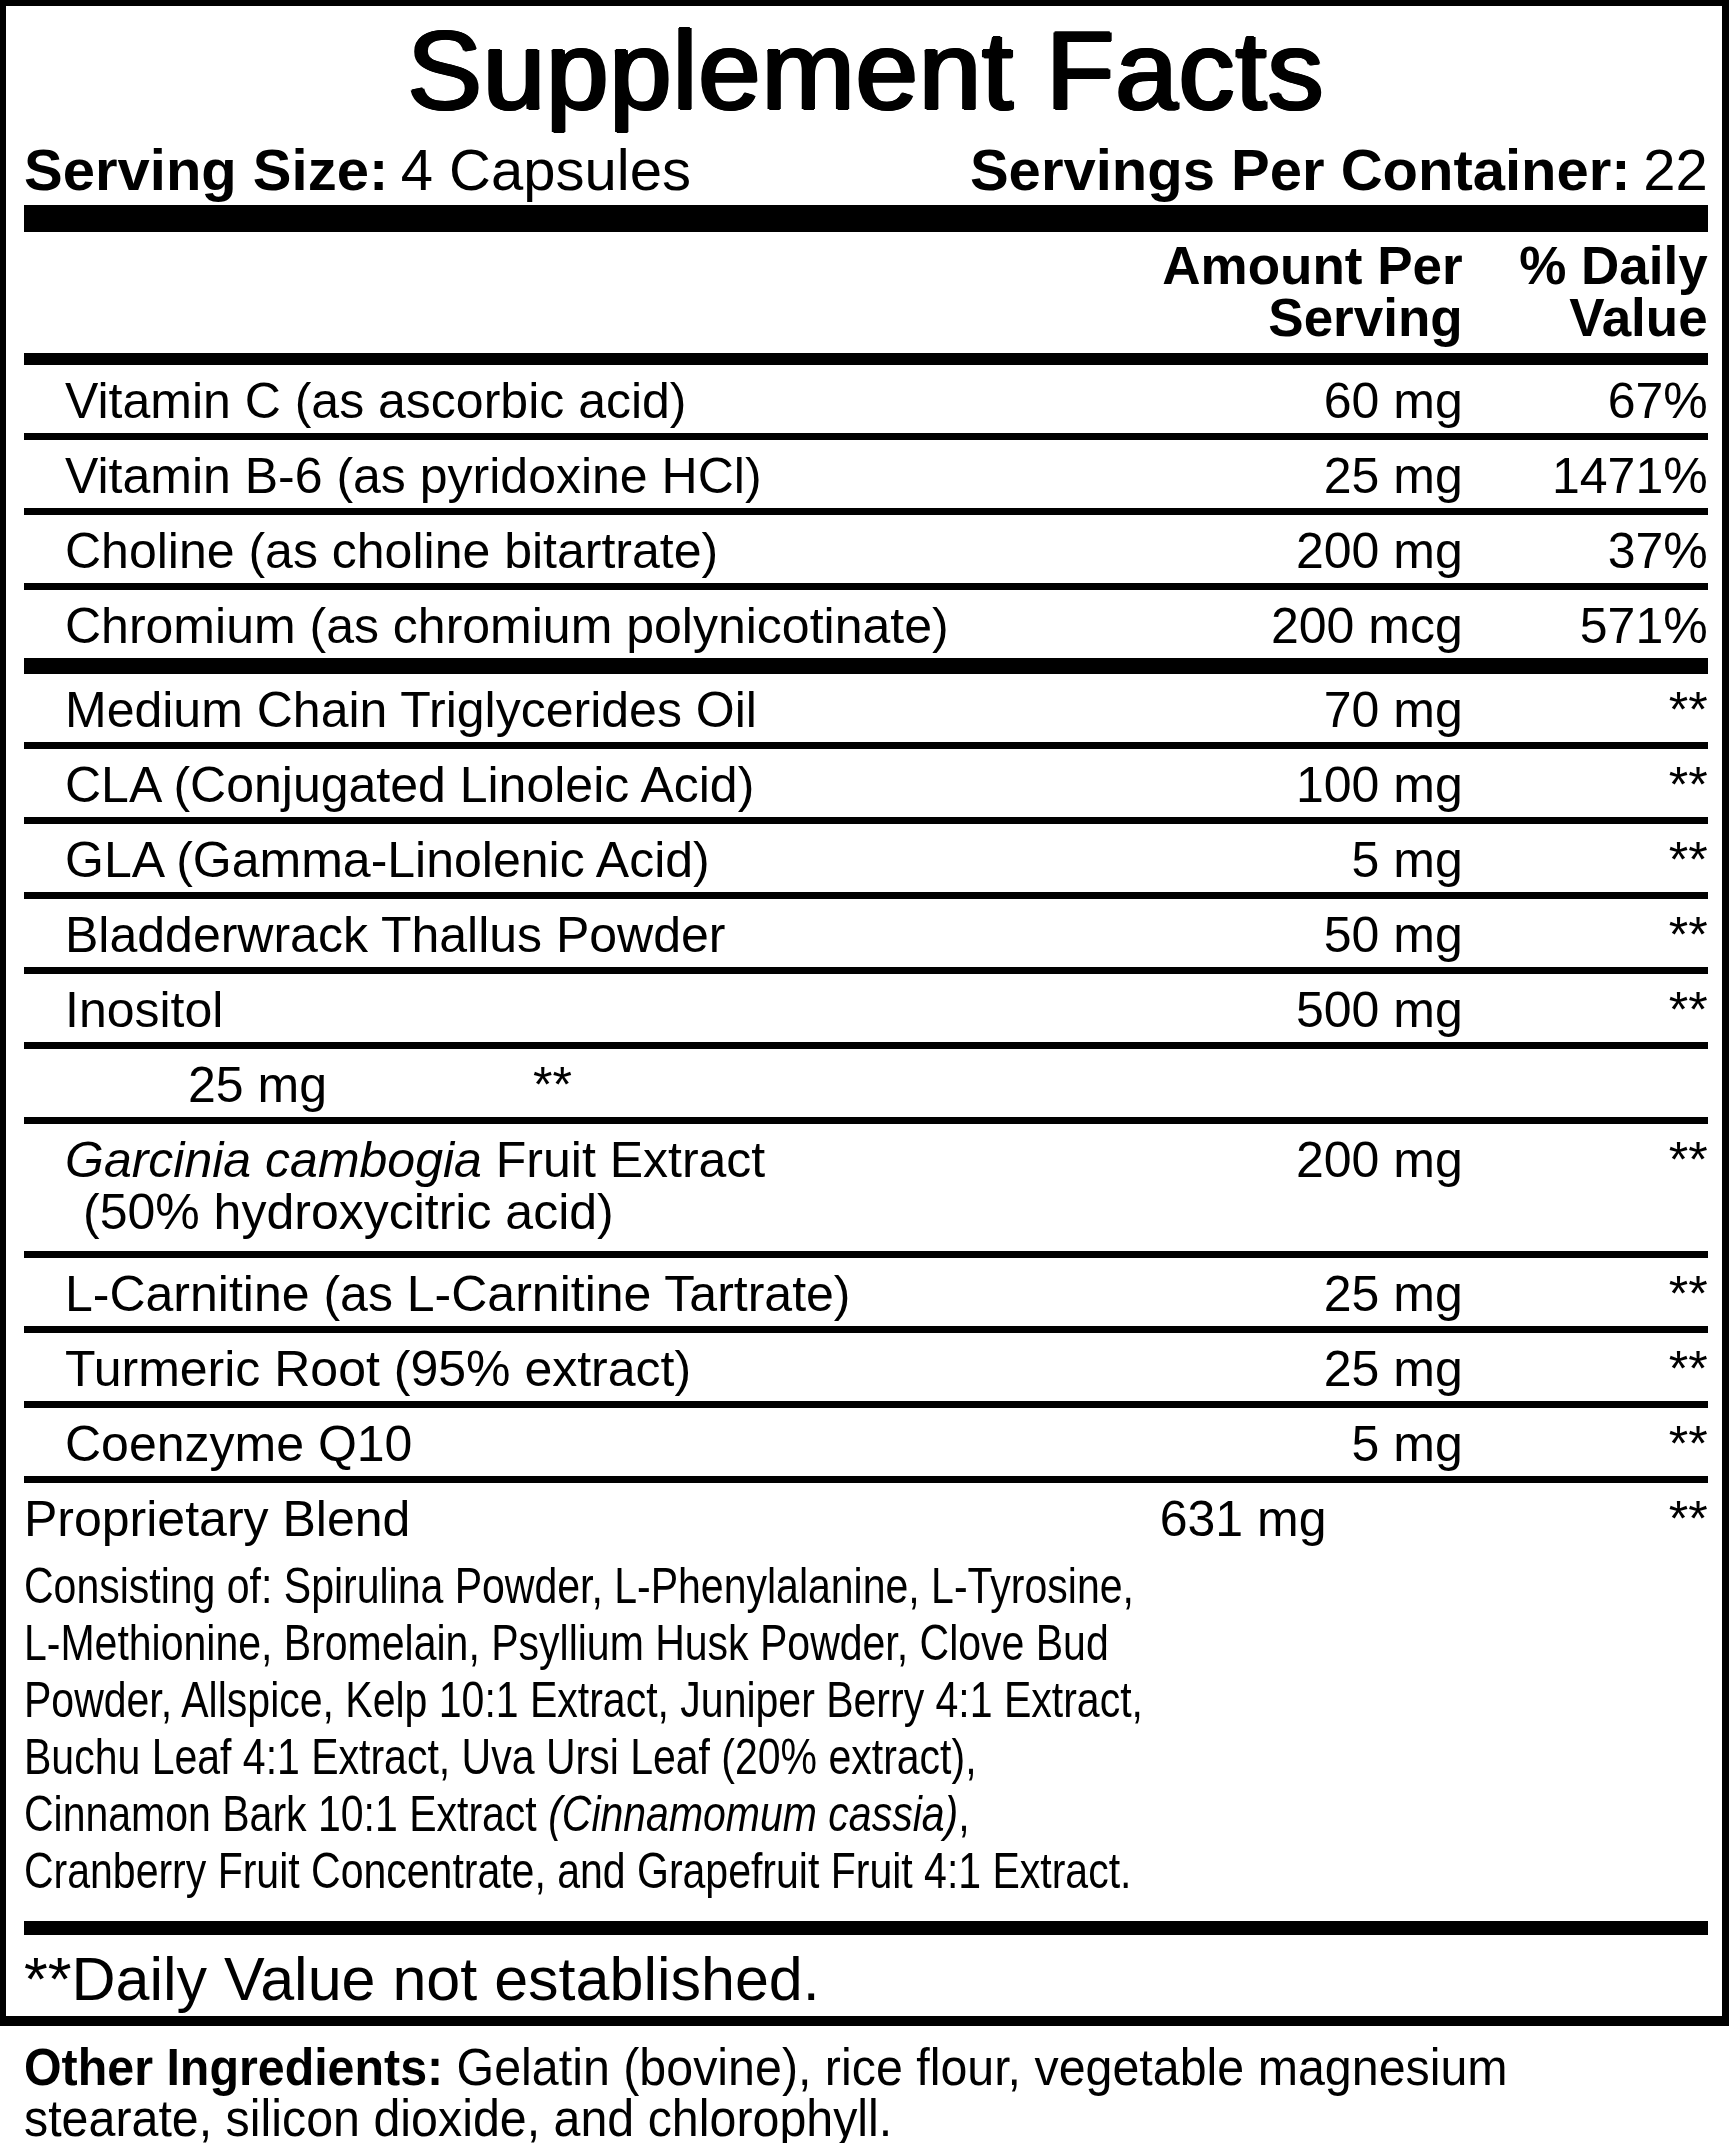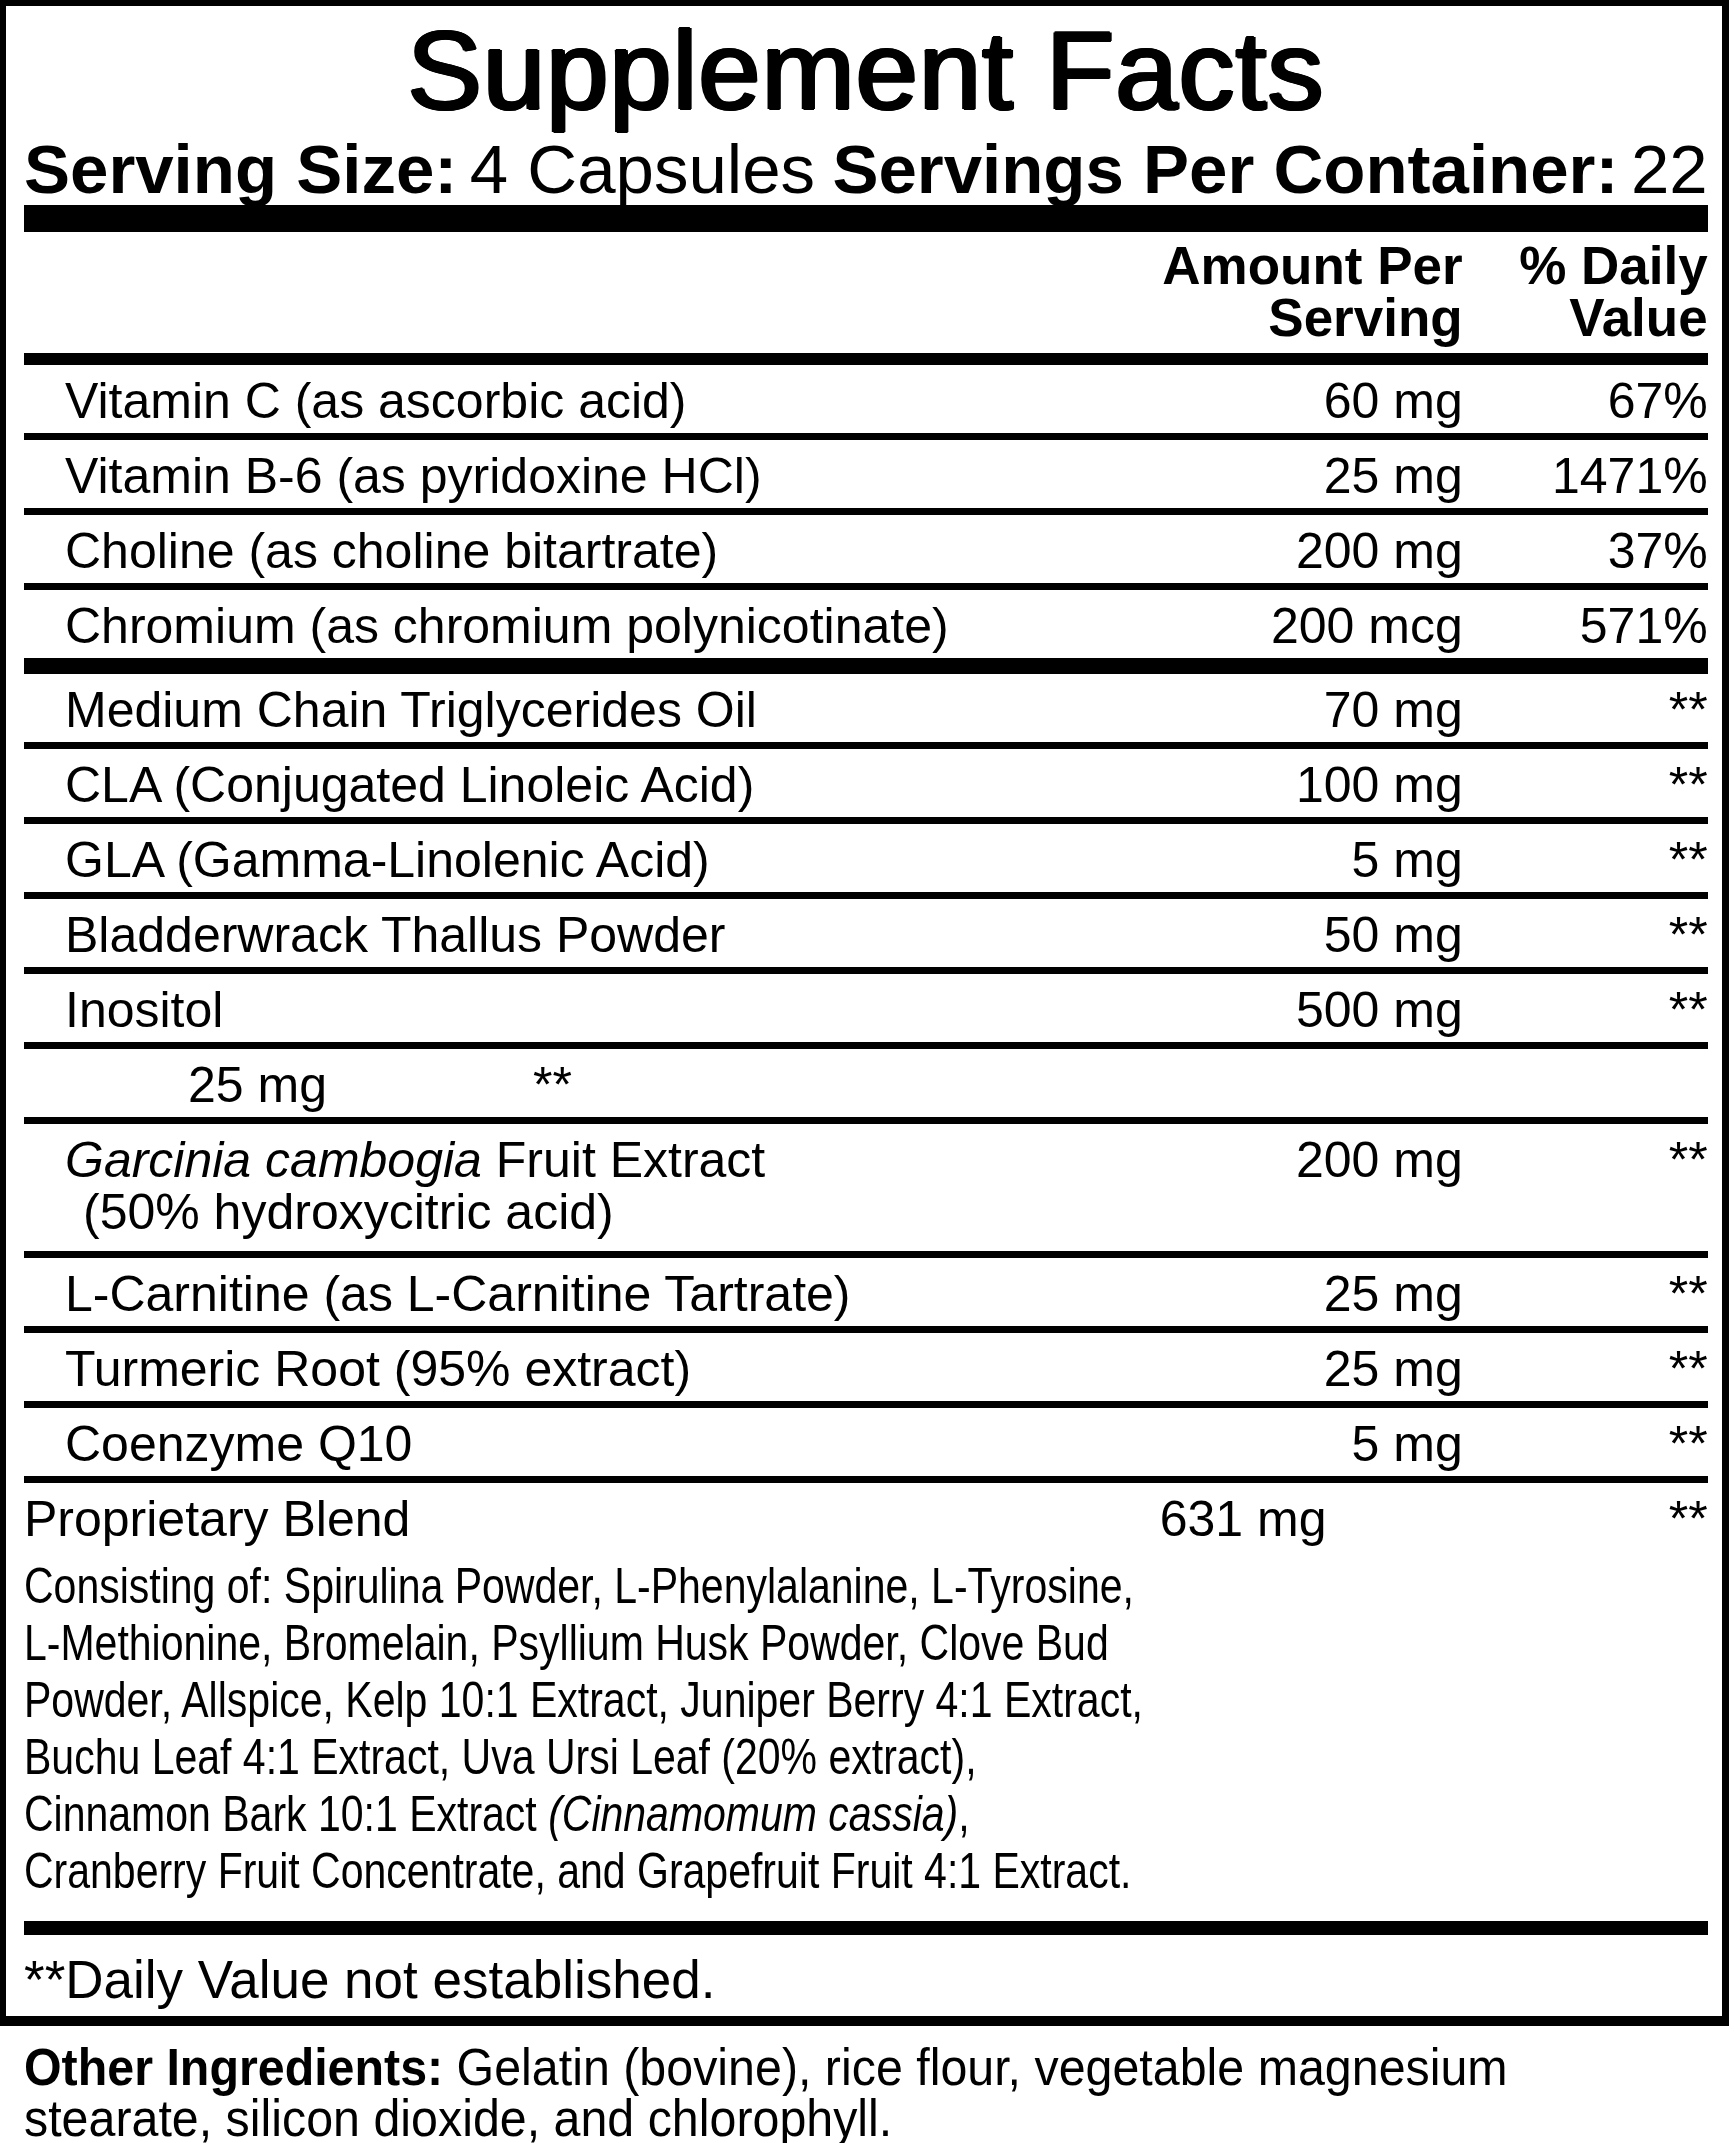--- a/index.html
+++ b/index.html
@@ -14,21 +14,21 @@
     border-width:6.2px 7.1px 10.7px 6.2px;
     padding:0 14.3px 0 18px;background:#fff;
   }
   .title{
     margin-top:1.8px;text-align:center;font-size:112px;font-weight:400;
     line-height:125px;letter-spacing:0.9px;white-space:nowrap;
     text-shadow:1.8px 0 #000,-1.8px 0 #000,0 0.9px #000,0 -0.9px #000,0.9px 0.9px #000,-0.9px -0.9px #000;
   }
   .serving-line{
     display:flex;justify-content:space-between;align-items:baseline;
-    margin-top:10.7px;font-size:69px;line-height:53px;
+    margin-top:10.7px;font-size:58px;line-height:53px;
   }
   .b{font-weight:700;}
   .serving-line .val{margin-left:12.5px;font-weight:400;}
   .bar{height:27px;background:#000;margin-top:9px;}
   .hdr{
     display:flex;align-items:flex-start;
     padding:7.1px 0 9px 0;border-bottom:12.5px solid #000;
     font-size:53px;font-weight:700;line-height:52px;
   }
   .hdr .sp{flex:1;}
@@ -54,21 +54,21 @@
   .blend .tline{display:flex;align-items:flex-start;}
   .blend .tline .name{flex:1;}
   .blend .tline .amt{width:303px;text-align:left;}
   .blend .tline .dv{width:245px;text-align:right;}
   .blend .desc{
     margin-top:12.5px;font-size:50px;line-height:57px;
     transform:scaleX(0.82);transform-origin:0 0;width:122%;
     white-space:nowrap;
   }
   .rule-thick{height:14.3px;background:#000;}
-  .footnote{padding-top:18px;font-size:53px;line-height:53px;}
+  .footnote{padding-top:18px;font-size:61px;line-height:53px;}
   .other{
     position:absolute;left:24px;top:2042px;width:1836px;
     font-size:52px;line-height:51px;
     transform:scaleX(0.93);transform-origin:0 0;white-space:nowrap;
   }
 </style>
 </head>
 <body>
 
 <div class="label-box">

